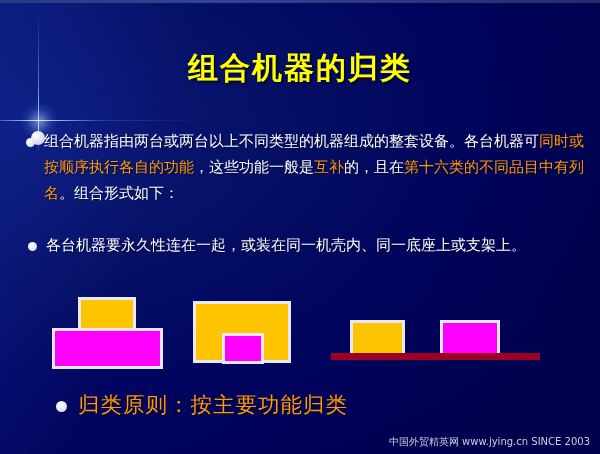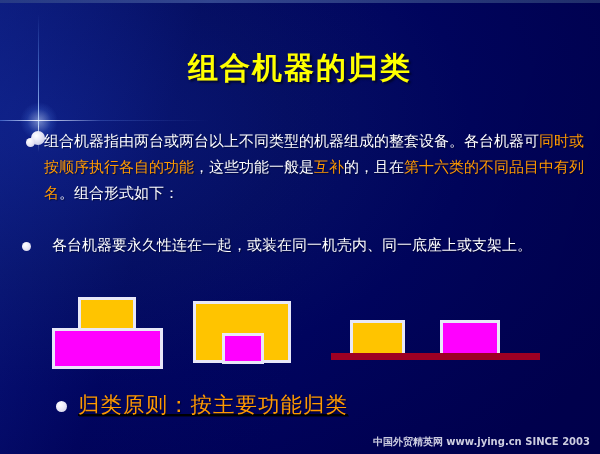--- a/index.html
+++ b/index.html
@@ -100,22 +100,22 @@
   .bullet-text {
     color: #ffffff;
     font-size: 15px;
     line-height: 26px;
     letter-spacing: 0px;
     text-shadow: 1px 1px 1px rgba(0,0,0,0.45);
   }
   .hl { color: #ff9900; }
 
   #bullet-1 { left: 26px; top: 128px; width: 560px; }
-  #bullet-2 { left: 22px; top: 232px; width: 560px; gap: 12px; }
-  #bullet-3 { left: 56px; top: 392px; width: 420px; text-decoration: underline; }
+  #bullet-2 { left: 28px; top: 232px; width: 560px; }
+  #bullet-3 { left: 56px; top: 392px; width: 420px; }
   #bullet-3 .bullet-dot { width: 11px; height: 11px; margin-top: 9px; margin-right: 11px; }
   #bullet-3 .bullet-text {
     color: #ff9900;
     font-size: 21.5px;
     letter-spacing: 1px;
   }
 
   
   #diagram { position: absolute; left: 0; top: 0; width: 600px; height: 454px; pointer-events: none; }
   .shape {
@@ -144,21 +144,20 @@
 
   
   #footer {
     position: absolute;
     right: 10px; bottom: 5px;
     color: #d8d8e8;
     font-size: 10px;
     letter-spacing: 0px;
     white-space: nowrap;
     opacity: .95;
-    font-weight: bold;
   }
   #footer .site { font-family: "DejaVu Sans", "Liberation Sans", sans-serif; }
 </style>
 </head>
 <body>
 
 <div id="slide">
 
   <div id="bg-base"></div>
   <div id="bg-tint"></div>

